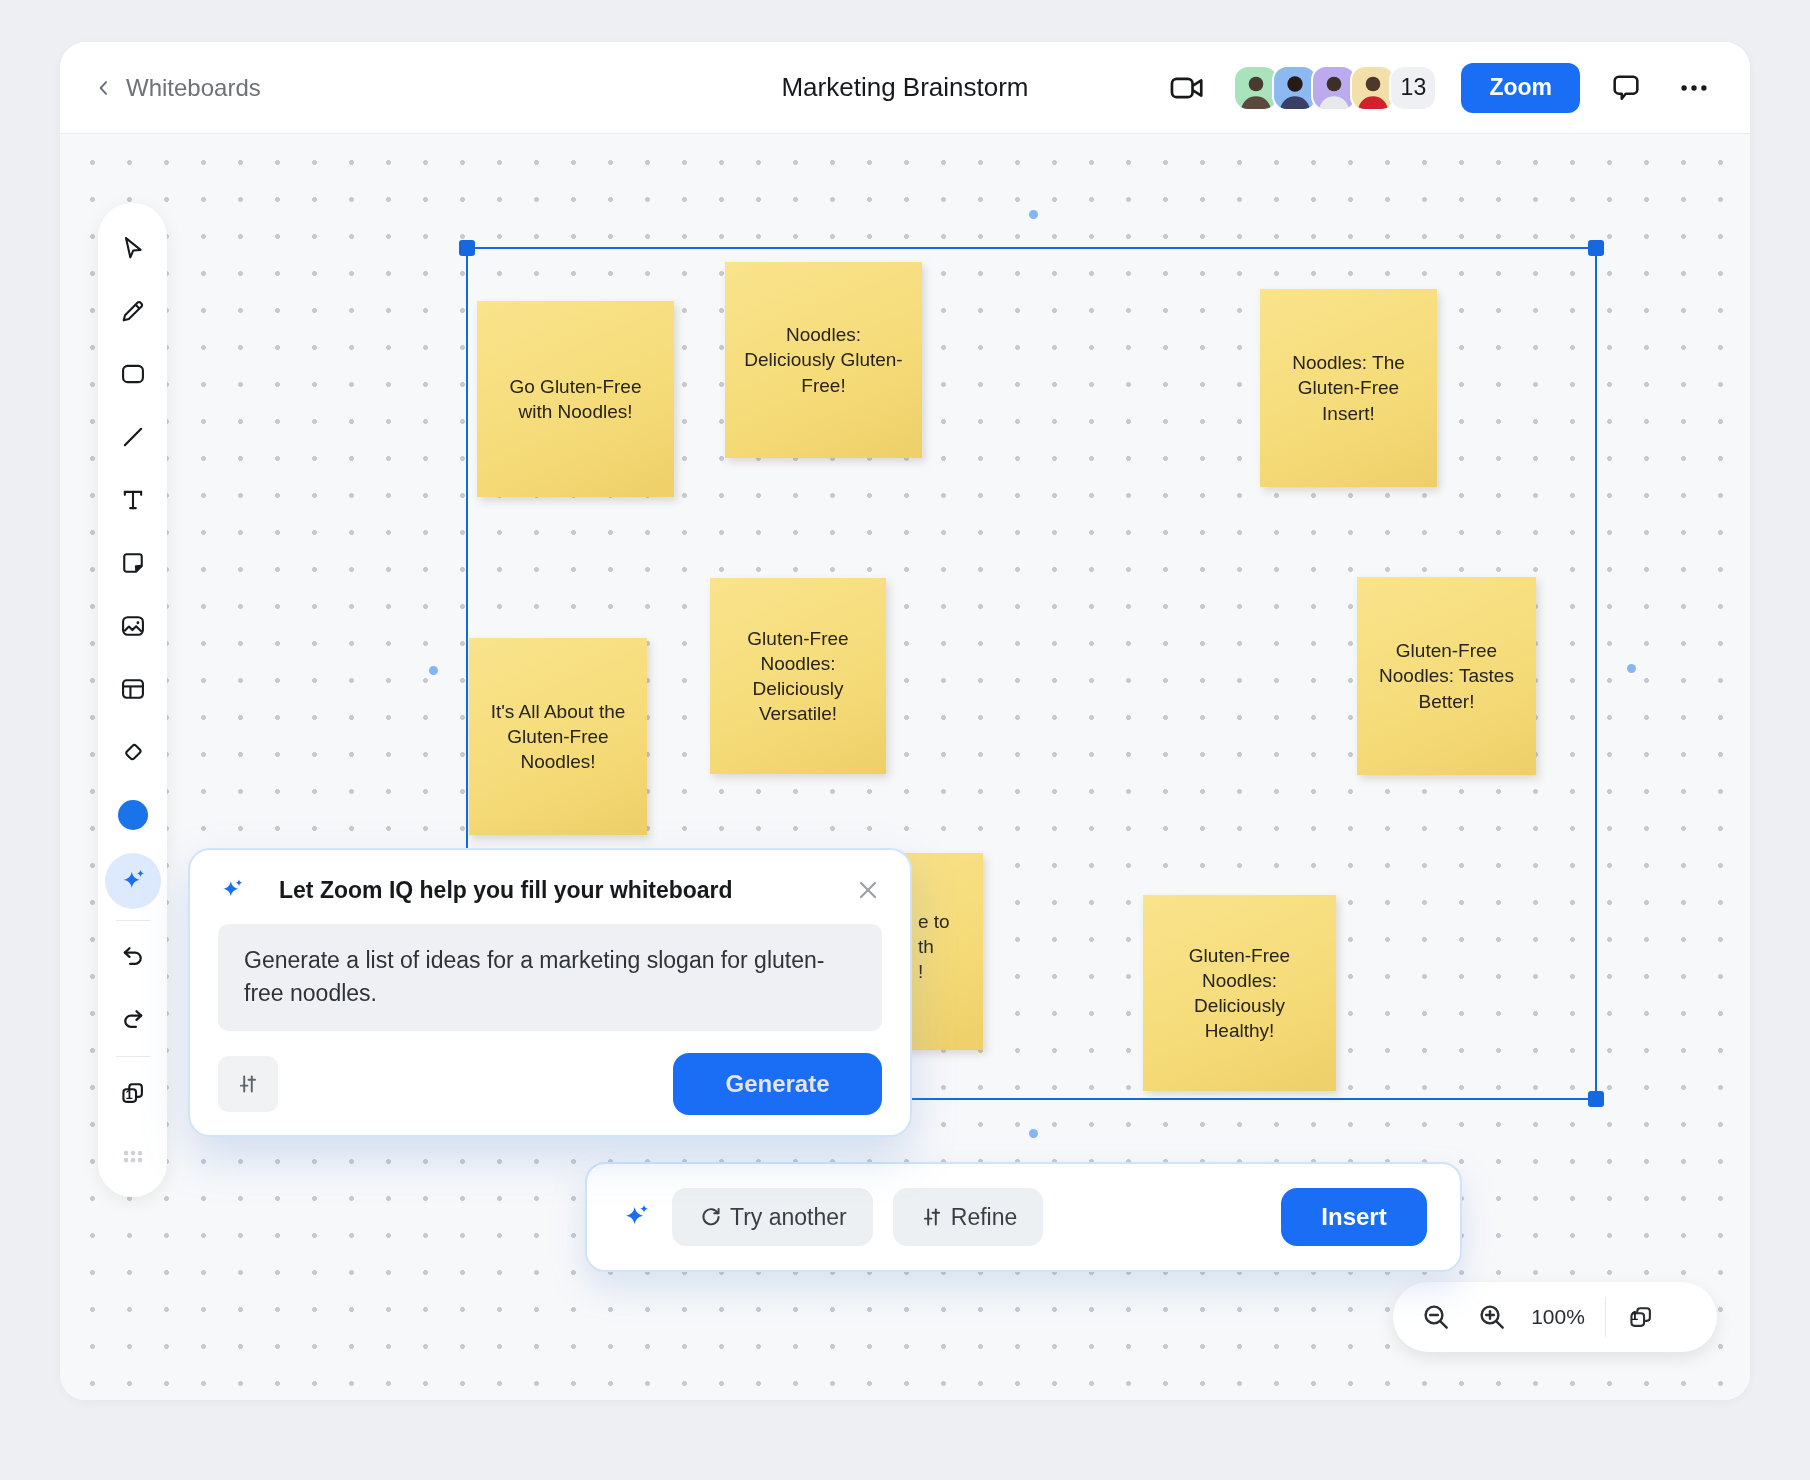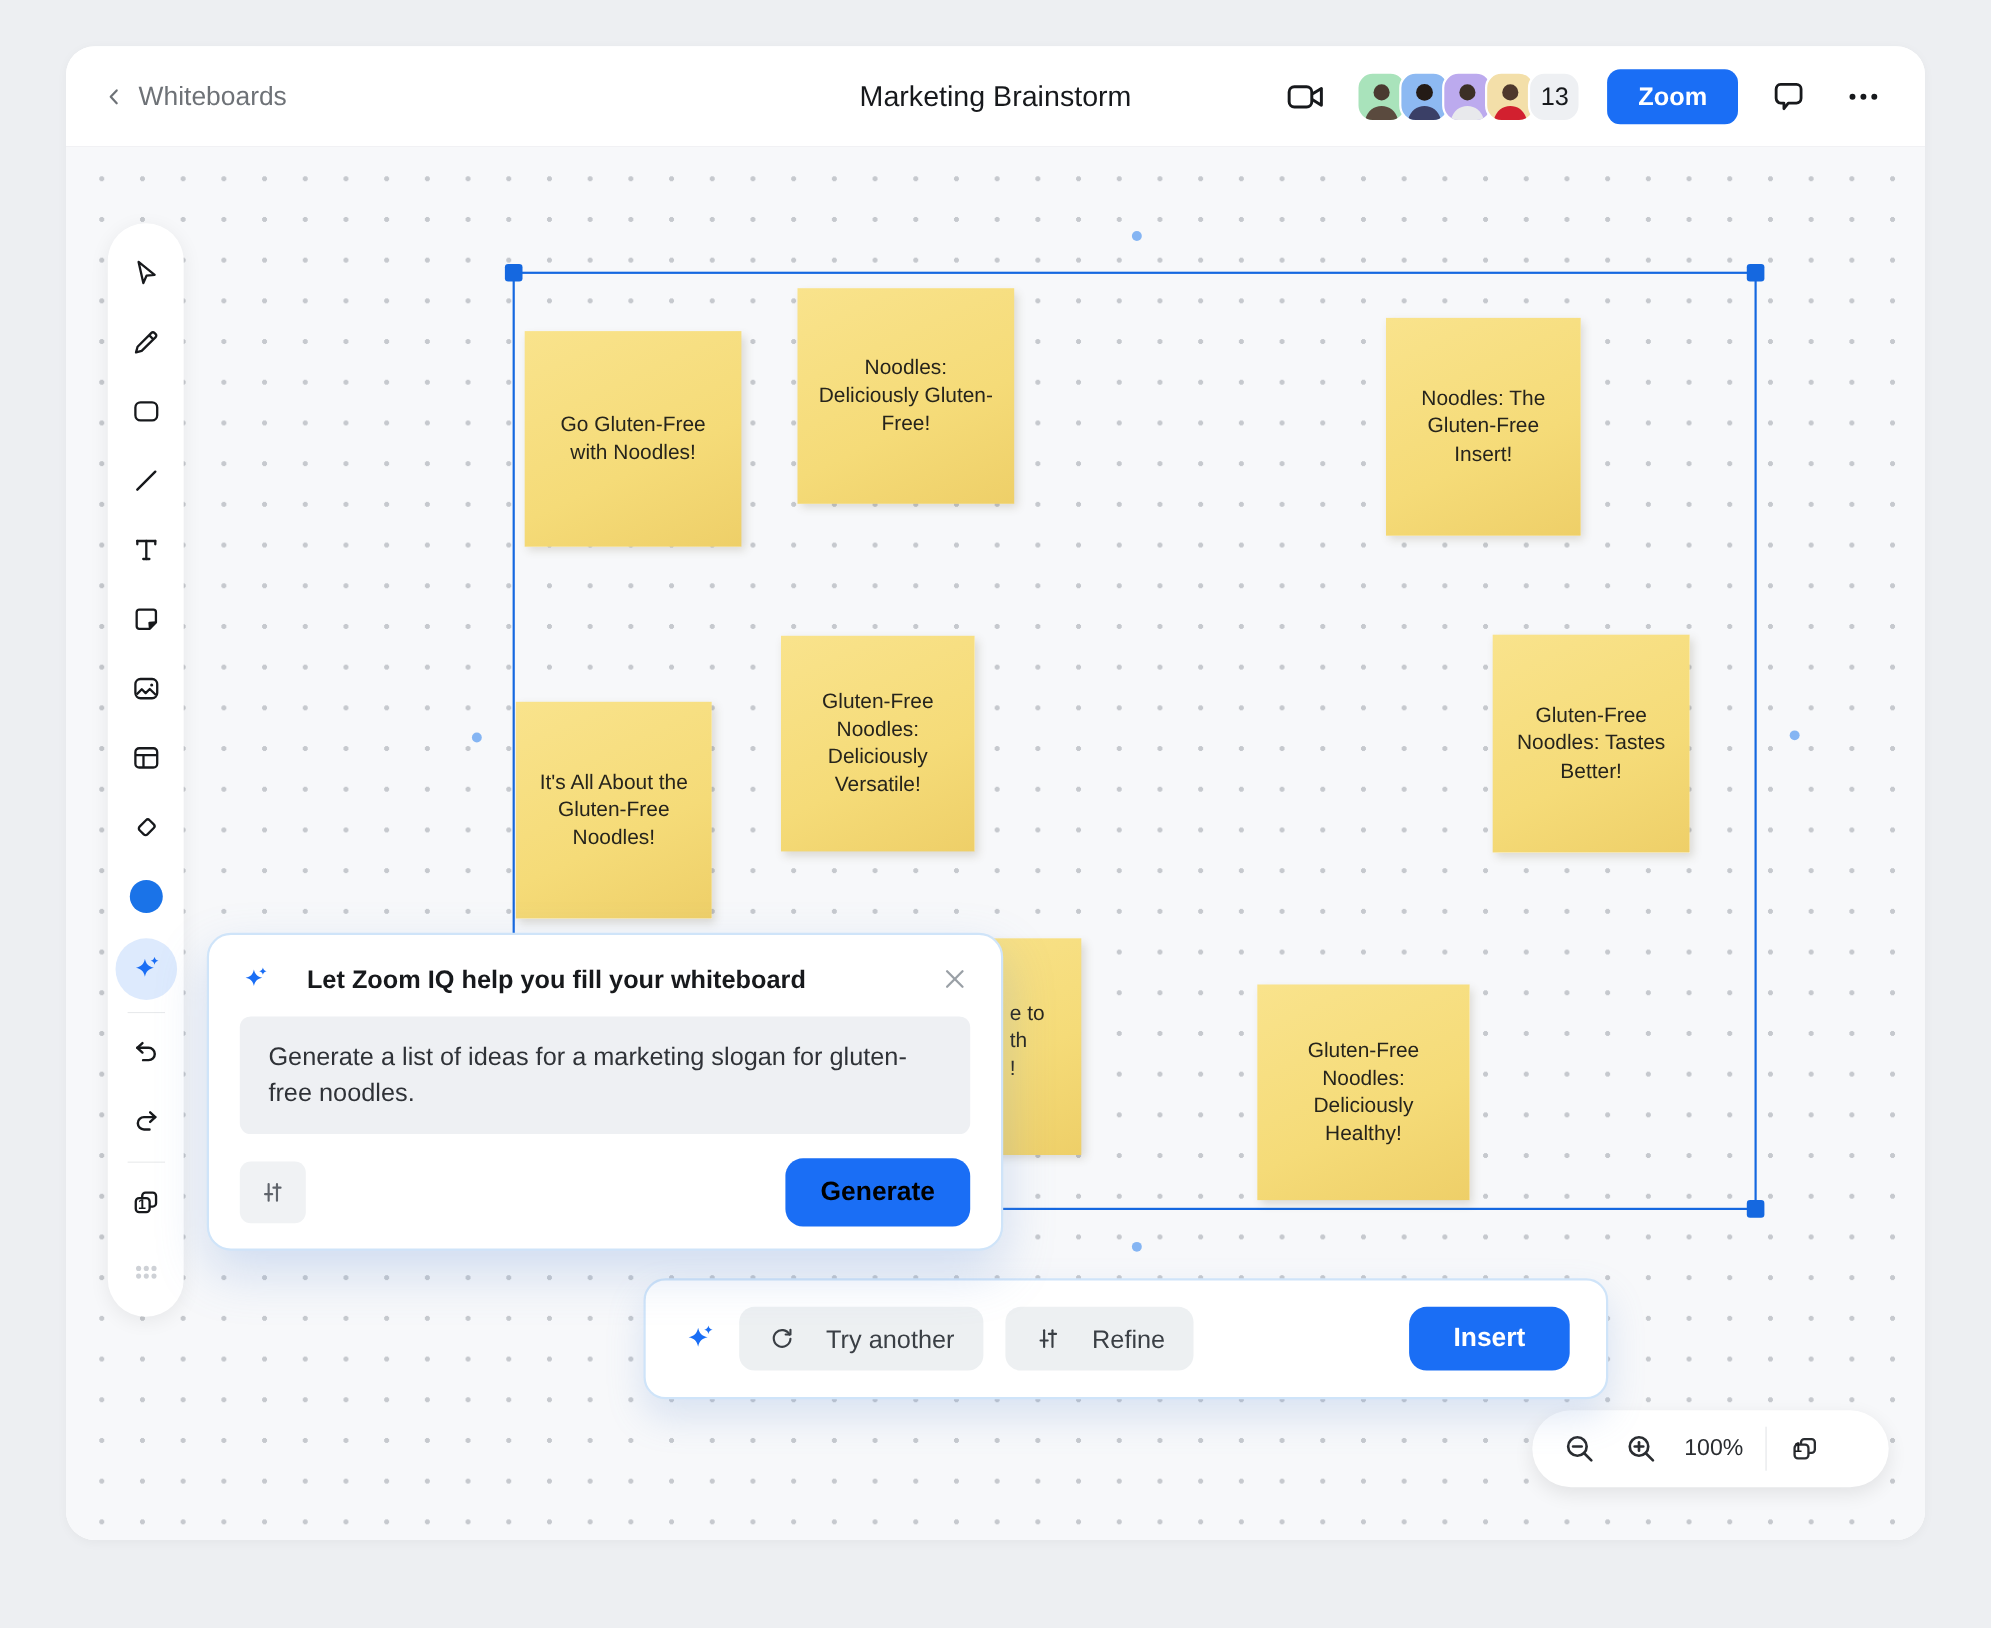--- a/index.html
+++ b/index.html
@@ -111,33 +111,33 @@
     margin-top:20px; background:#eef0f3; border-radius:10px;
     padding:20px 26px; height:118px; font-size:23px; line-height:1.45; color:#2f3237;
     cursor:text;
   }
   .iq-foot { margin-top:22px; display:flex; align-items:center; }
   .iq-settings {
     width:60px; height:56px; border-radius:10px; background:#f0f2f4;
     display:flex; align-items:center; justify-content:center; cursor:pointer;
   }
   .generate-btn {
-    margin-left:auto; width:168px; height:62px; border:none; border-radius:16px;
-    background:#1a6ef5; color:#000000; font-size:24px; font-weight:700; cursor:pointer;
+    margin-left:auto; width:209px; height:62px; border:none; border-radius:16px;
+    background:#1a6ef5; color:#e5e5e5; font-size:24px; font-weight:700; cursor:pointer;
   }
   
   .ai-bar {
     position:absolute; left:525px; top:1028px; width:877px; height:110px;
     background:#ffffff; border:2px solid #cfe4f9; border-radius:20px;
     box-shadow:0 16px 34px rgba(110,150,215,0.22);
     display:flex; align-items:center; padding:0 33px; gap:20px; z-index:9;
   }
   .chip {
     height:58px; border-radius:14px; background:#edf0f2; border:none;
-    display:flex; align-items:center; gap:27px; padding:0 26px;
+    display:flex; align-items:center; gap:6px; padding:0 26px;
     font-size:23px; color:#3a3f45; cursor:pointer;
   }
   .insert-btn {
     margin-left:auto; width:146px; height:58px; border:none; border-radius:16px;
     background:#1a6ef5; color:#fff; font-size:24px; font-weight:700; cursor:pointer;
   }
   
   .zoom-pill {
     position:absolute; left:1333px; top:1148px; width:324px; height:70px;
     background:#ffffff; border-radius:35px;

